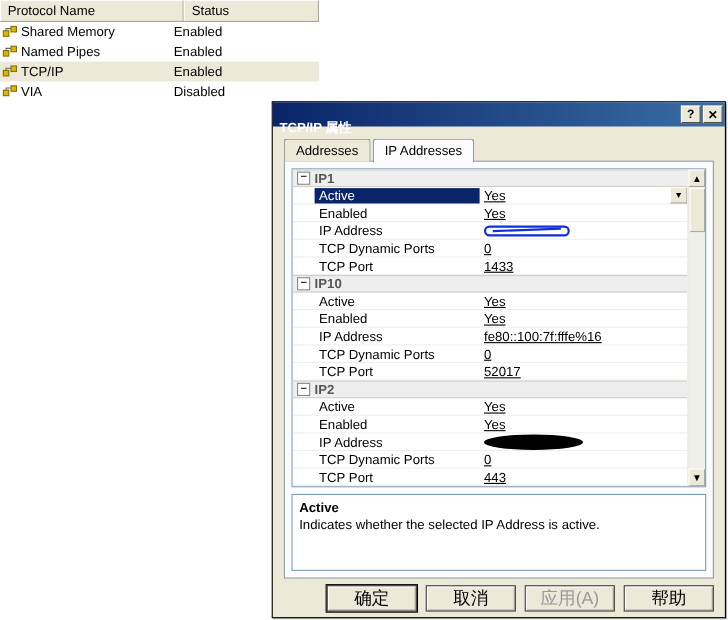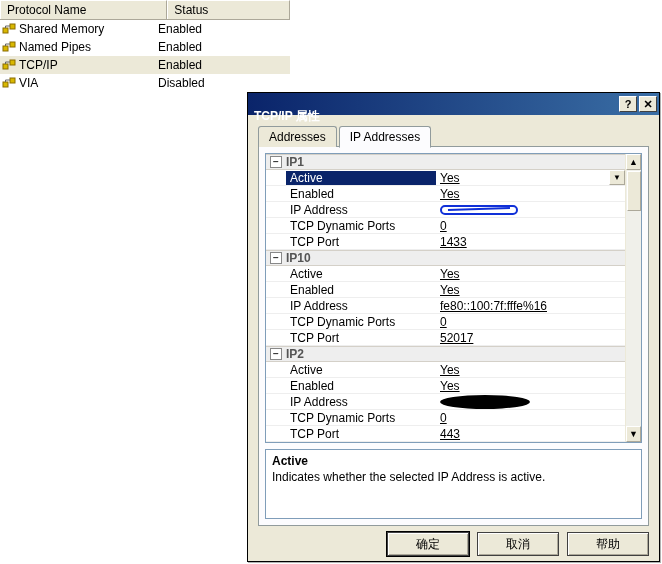--- a/index.html
+++ b/index.html
@@ -232,21 +232,21 @@
   gap: 8px;
   justify-content: flex-end;
   padding: 0 10px 10px;
 }
 .btn {
   width: 82px; height: 24px;
   background: #ece9d8;
   border: 1px solid #404040;
   box-shadow: inset 1px 1px 0 #fff, inset -1px -1px 0 #aca899;
   font-family: "SimSun", sans-serif;
-  font-size: 12px;
+  font-size: 16px;
   display: flex; align-items: center; justify-content: center;
 }
 .btn.default {
   outline: 1px solid #000;
 }
 .btn.disabled { color: #999; }
 </style>
 </head>
 <body>
 
@@ -454,15 +454,16 @@
       </div>
       <div class="desc-box">
         <div class="desc-title">Active</div>
         <div>Indicates whether the selected IP Address is active.</div>
       </div>
     </div>
   </div>
   <div class="button-row">
     <div class="btn default">确定</div>
     <div class="btn">取消</div>
+    <div class="btn disabled">应用(A)</div>
     <div class="btn">帮助</div>
   </div>
 </div>
 
 </body></html>

